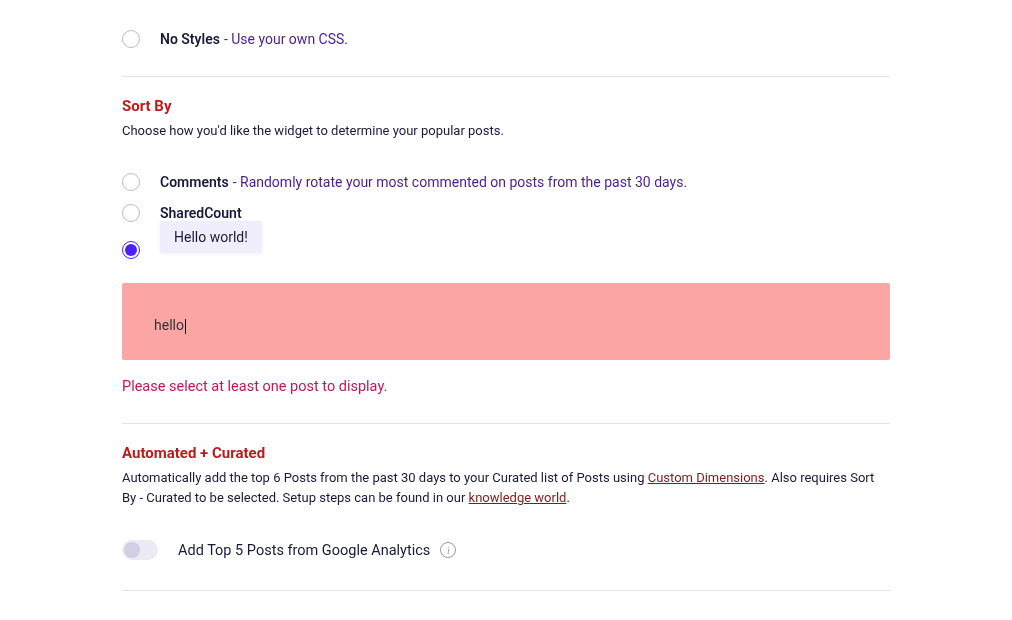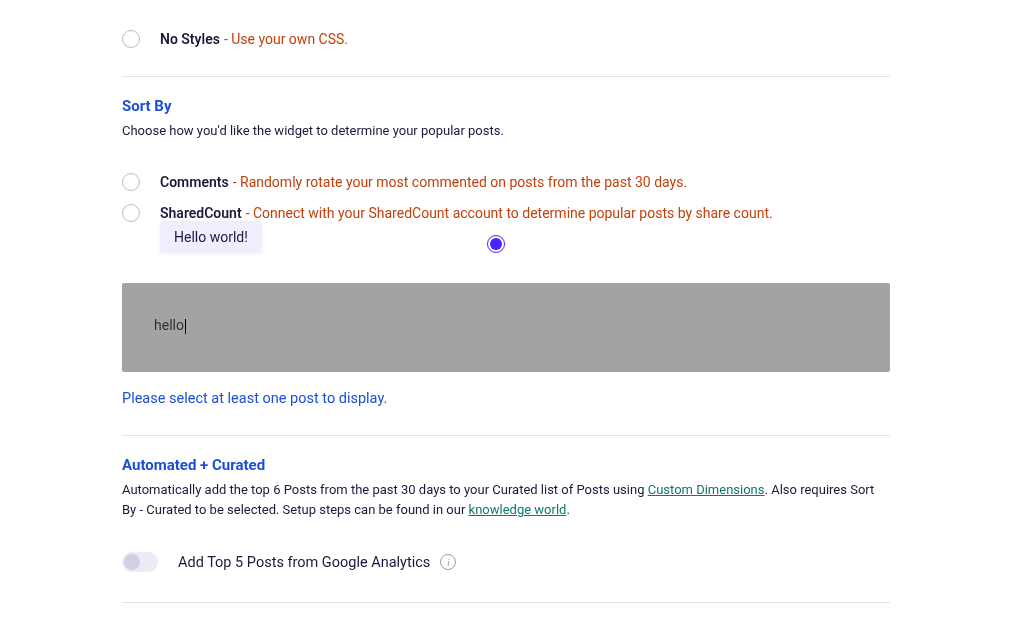--- a/index.html
+++ b/index.html
@@ -53,31 +53,31 @@
       height: 12px;
       background: #4b1fff;
       border-radius: 50%;
     }
     .radio-label {
       font-weight: 600;
       color: #1a1a3e;
       margin-right: 4px;
     }
     .radio-desc {
-      color: #c2410c;
+      color: #4c1d95;
       font-weight: 400;
     }
     .divider {
       border: none;
       border-top: 1px solid #e3e3e8;
       margin: 28px 0 20px 0;
     }
     .section-title {
       font-weight: 700;
-      color: #1d4ed8;
+      color: #b91c1c;
       font-size: 15px;
       margin-bottom: 6px;
     }
     .section-desc {
       color: #1a1a3e;
       font-size: 13px;
       line-height: 1.55;
       margin-bottom: 32px;
     }
     .tag-popover {
@@ -87,33 +87,33 @@
       background: #f0eefc;
       border: 1px solid #f0eefc;
       box-shadow: 0 1px 4px rgba(0,0,0,0.06);
       padding: 7px 13px;
       border-radius: 2px;
       font-size: 14px;
       color: #1a1a3e;
       z-index: 5;
     }
     .curated-box {
-      background: #a3a3a3;
+      background: #fca5a5;
       border-radius: 2px;
-      padding: 34px 26px 38px 32px;
+      padding: 34px 26px 26px 32px;
       margin-top: 18px;
       margin-bottom: 18px;
     }
     .error-text {
-      color: #1d4ed8;
+      color: #be185d;
       font-size: 14.5px;
       margin-bottom: 10px;
     }
     .section-desc a {
-      color: #0f766e;
+      color: #7f1d1d;
       text-decoration: underline;
     }
     .toggle-row {
       display: flex;
       align-items: center;
       margin-top: 30px;
       margin-bottom: 10px;
     }
     .toggle {
       width: 36px;
@@ -148,21 +148,20 @@
       border-radius: 50%;
       color: #9a9aa5;
       font-size: 10px;
       font-style: italic;
       font-family: Georgia, serif;
       cursor: help;
     }
     .curated-row {
       position: relative;
       min-height: 30px;
-      flex-direction: column;
     }
     .caret {
       display: inline-block;
       width: 0;
       border-left: 1px solid #000;
       height: 15px;
       vertical-align: middle;
       margin-left: 1px;
     }
     .divider-bottom {
@@ -189,21 +188,20 @@
 
   <div class="radio-row">
     <div class="radio"></div>
     <span class="radio-label">Comments</span>
     <span class="radio-desc">- Randomly rotate your most commented on posts from the past 30 days.</span>
   </div>
 
   <div class="radio-row">
     <div class="radio"></div>
     <span class="radio-label">SharedCount</span>
-    <span class="radio-desc">- Connect with your SharedCount account to determine popular posts by share count.</span>
   </div>
 
   <div class="radio-row curated-row">
     <div class="radio selected"></div>
     <div class="tag-popover">
       <span>Hello world!</span>
     </div>
     <span class="radio-label"></span>
     <span style="width:220px; display:inline-block"></span>
   </div>

